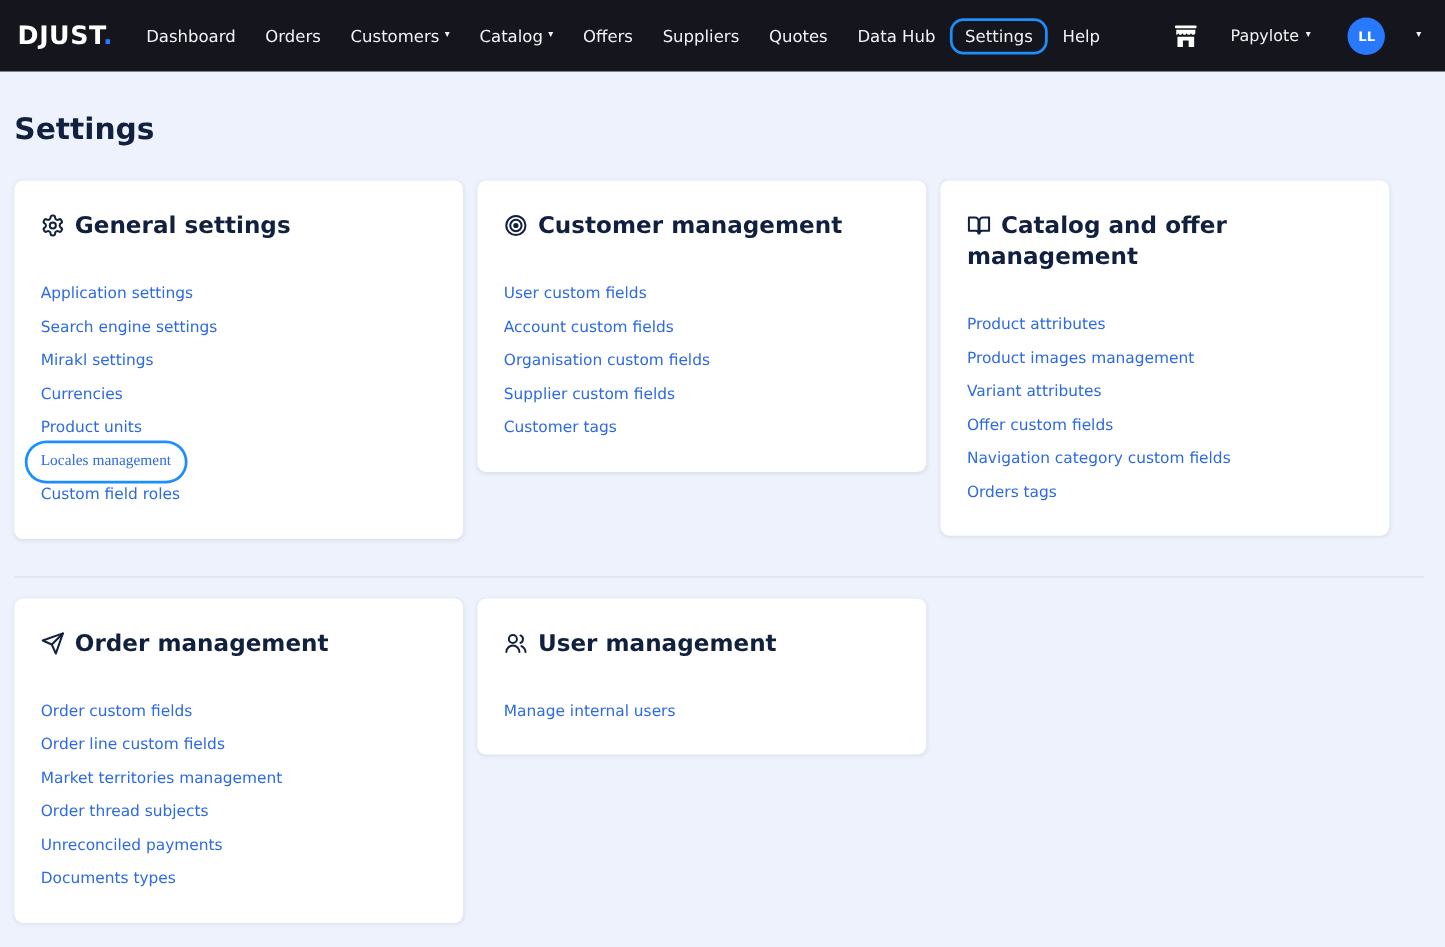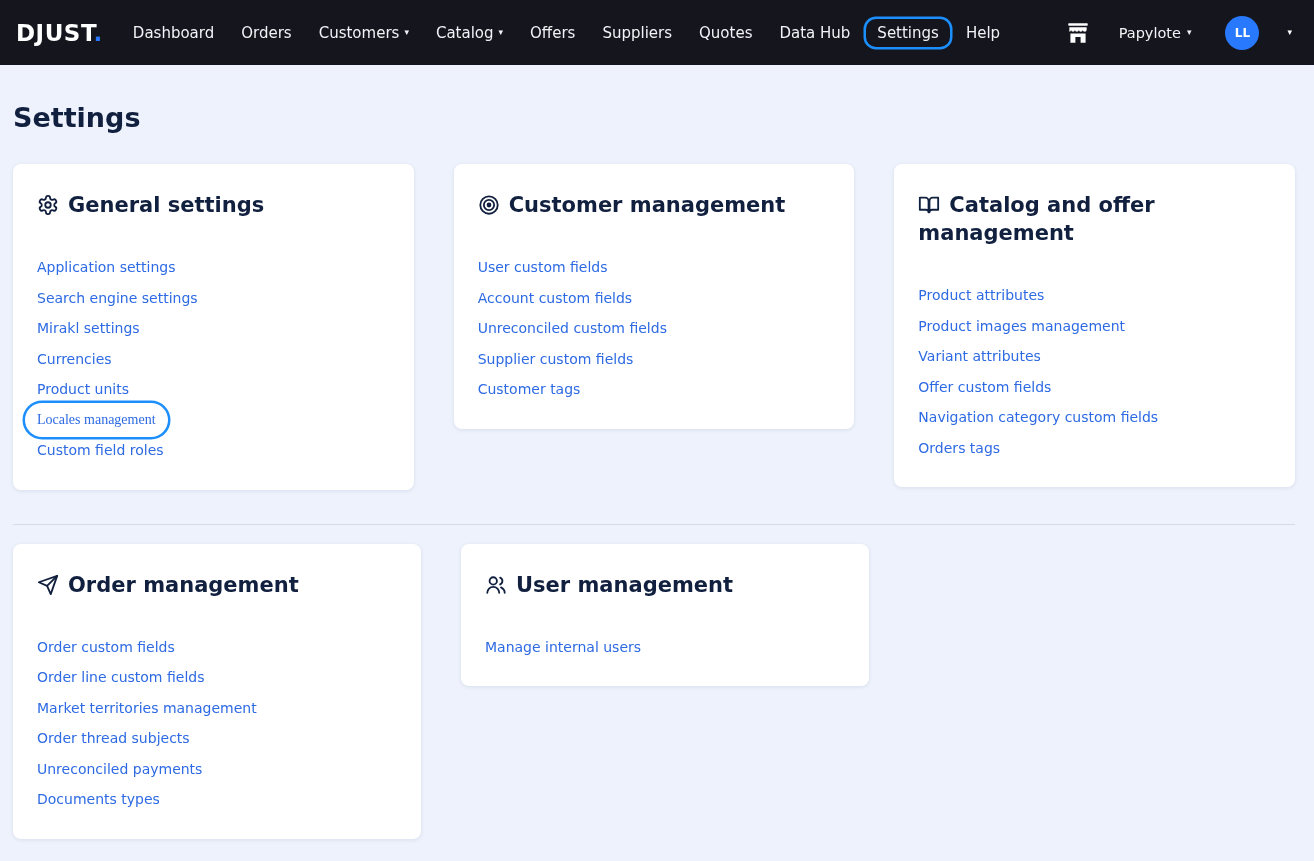--- a/index.html
+++ b/index.html
@@ -36,21 +36,21 @@
     width:34px; height:34px; border-radius:50%; background: var(--accent, #2979ff);
     color:#fff; font-size:12px; font-weight:700; display:flex; align-items:center; justify-content:center;
     cursor:pointer; margin-left:6px;
   }
   .avatar-caret { color:#fff; cursor:pointer; }
 
   
   main { padding:0 19px 0 13px; }
   .page-title { font-size:27px; font-weight:700; color: var(--heading, #12203f); margin:37px 0 31px; }
 
-  .cards-row { display:flex; gap:40px; align-items:flex-start; }
+  .cards-row { display:flex; gap:13px; align-items:flex-start; }
   .card {
     background:#fff; border-radius:8px; width:408px;
     padding:27px 24px 24px;
     box-shadow:0 1px 4px rgba(19,32,67,.09);
   }
   .card-title {
     margin:0 0 33px; font-size:21px; font-weight:700; line-height:28px;
     color: var(--heading, #12203f);
   }
   .card-icon { display:inline-block; }
@@ -153,21 +153,21 @@
               <circle cx="12" cy="12" r="1.6" fill="#12203f"></circle>
             </svg></span><span>Customer management</span></h2>
       <ul class="links">
         <li>
             <a>User custom fields</a>
           </li>
         <li>
             <a>Account custom fields</a>
           </li>
         <li>
-            <a>Unreconciled custom fields</a>
+            <a>Organisation custom fields</a>
           </li>
         <li>
             <a>Supplier custom fields</a>
           </li>
         <li>
             <a>Customer tags</a>
           </li>
       </ul>
     </section>
 

